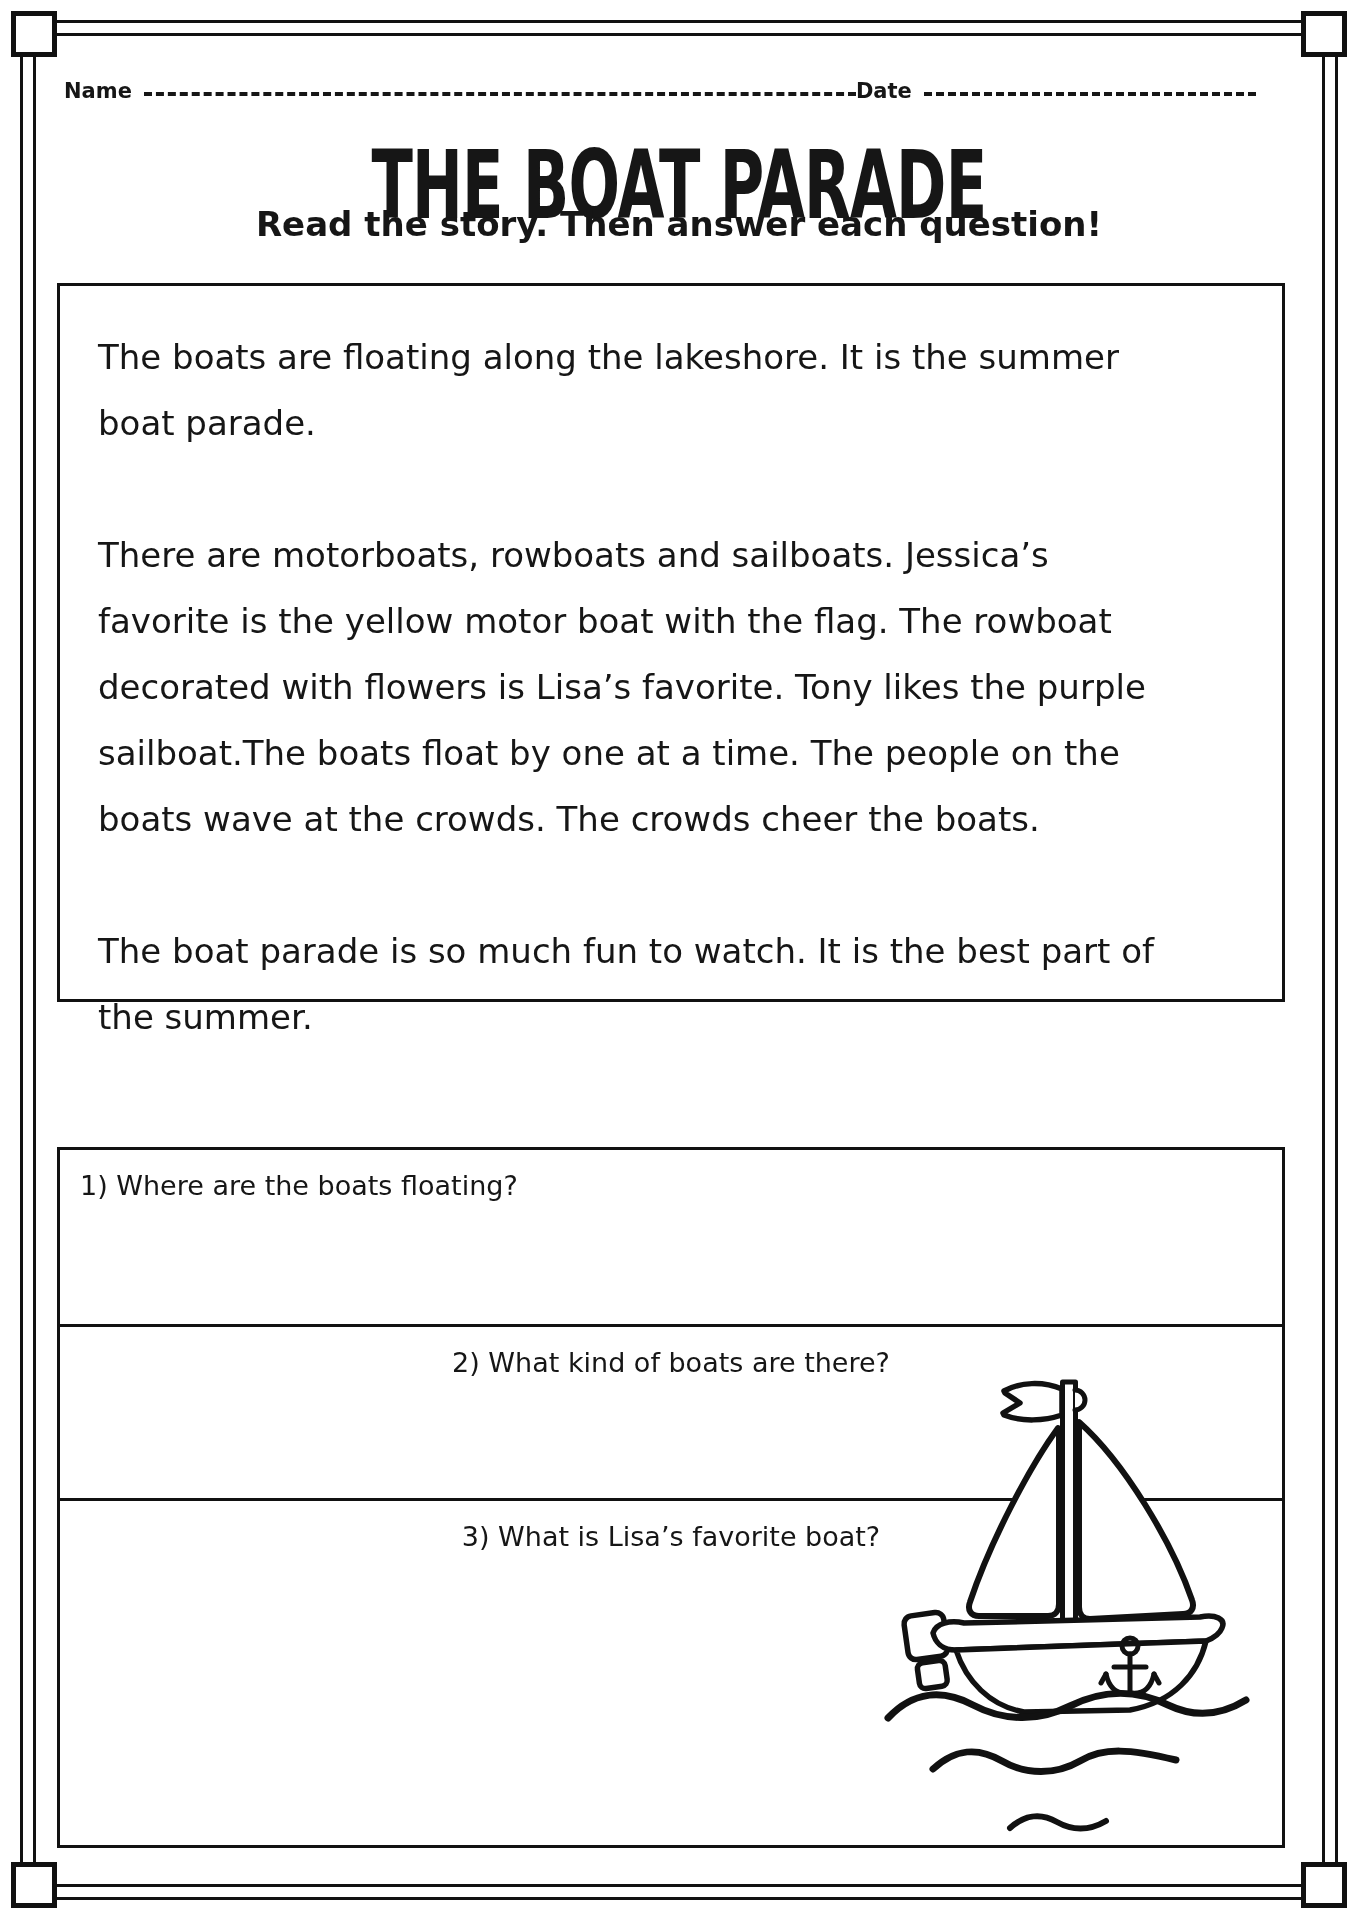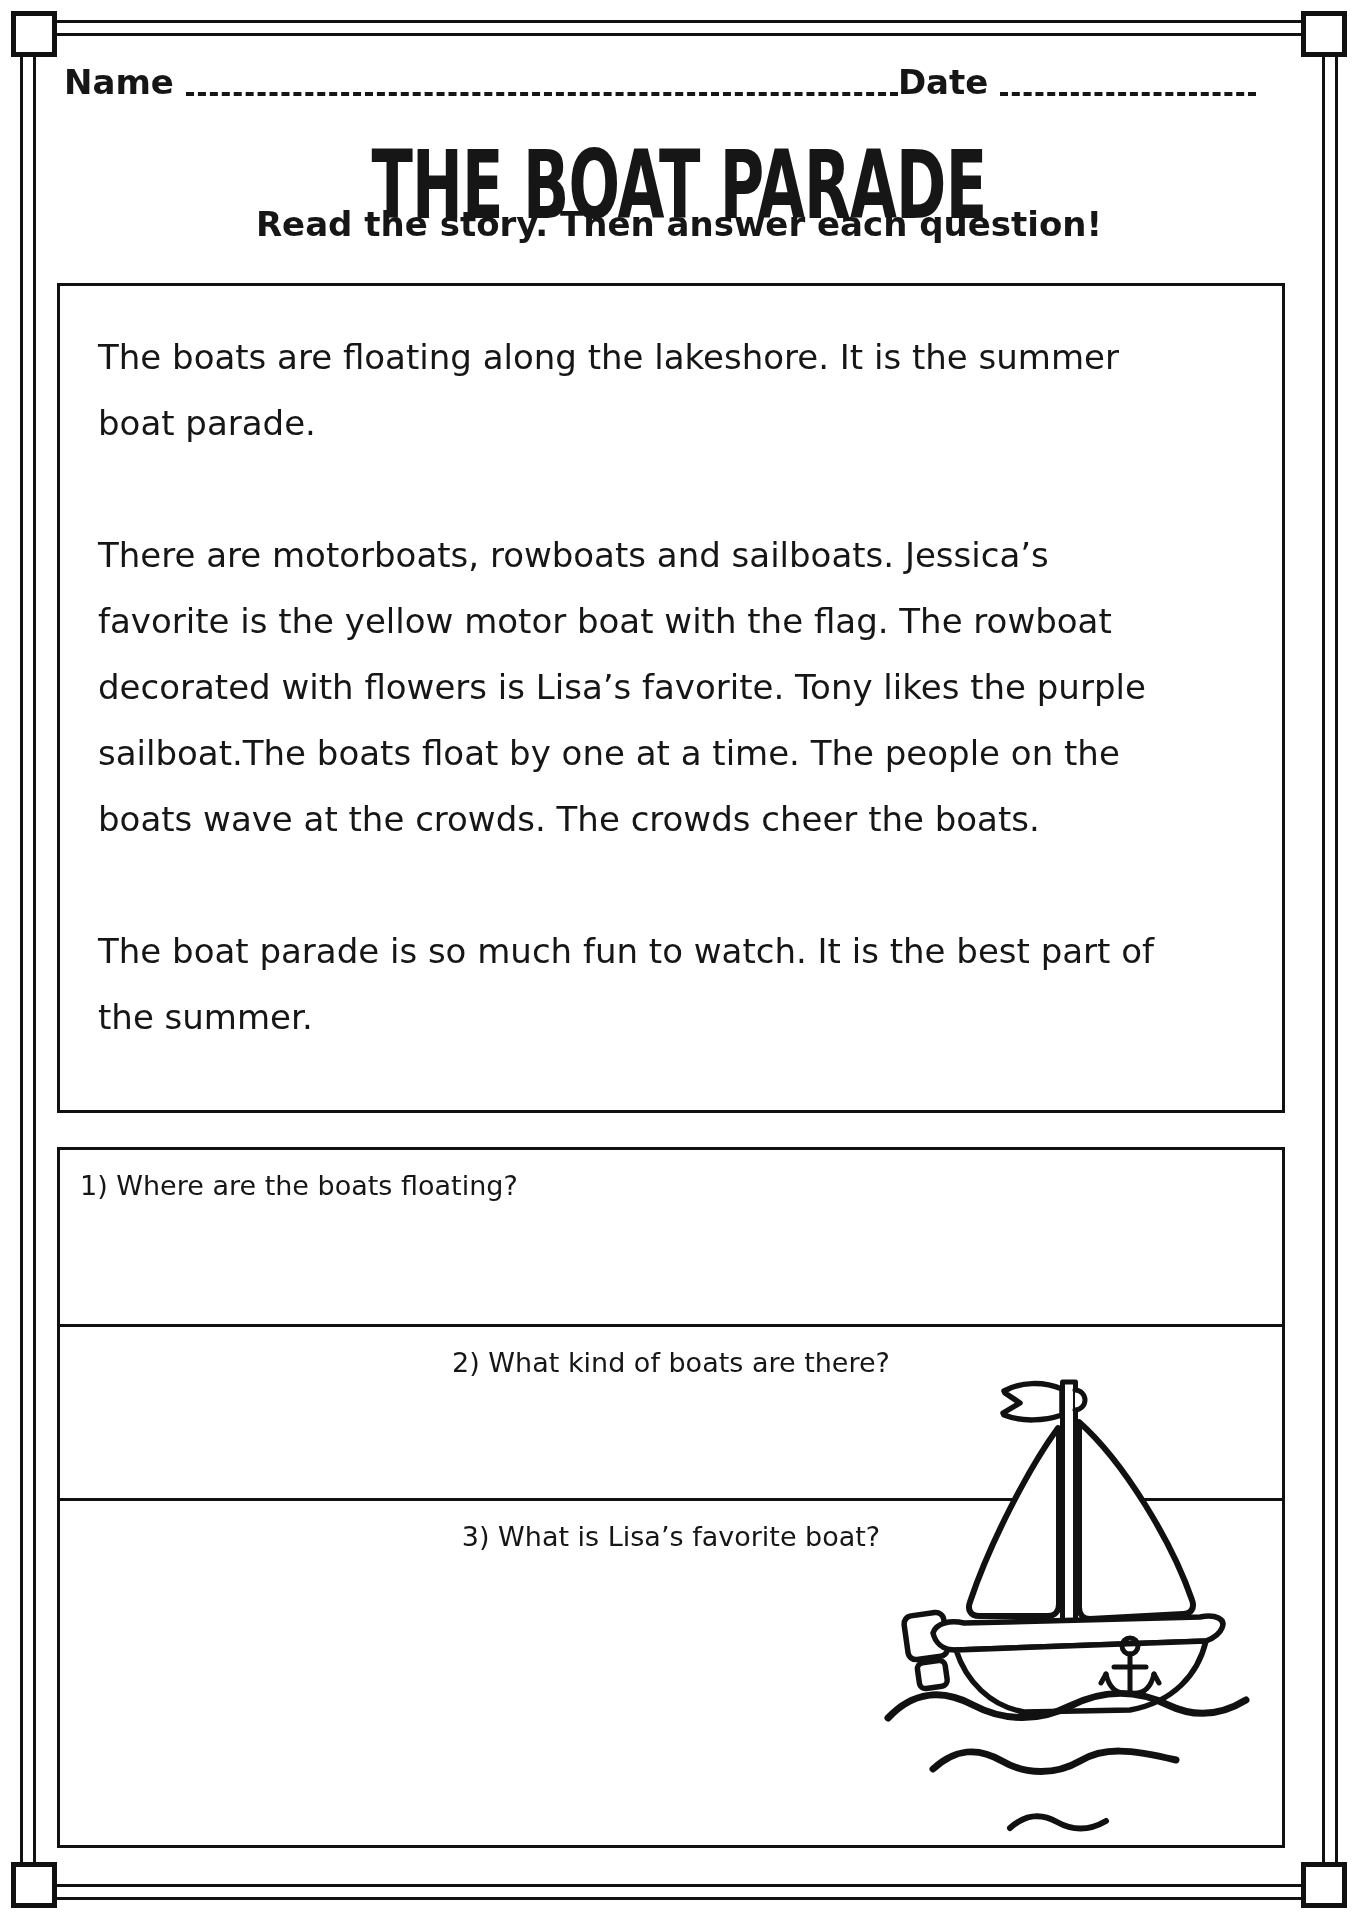--- a/index.html
+++ b/index.html
@@ -11,39 +11,39 @@
   
   .frame-outer{position:absolute; inset:20px; border:3px solid #111; z-index:1;}
   .frame-inner{position:absolute; inset:33px; border:3px solid #111; z-index:1;}
   .corner{position:absolute; width:36px; height:36px; border:5px solid #111; background:#fff; z-index:3;}
   .corner.tl{left:11px; top:11px;} .corner.tr{right:11px; top:11px;}
   .corner.bl{left:11px; bottom:12px;} .corner.br{right:11px; bottom:12px;}
 
   
   .name-row{
     position:absolute; left:64px; right:102px; top:62px; z-index:4;
-    display:flex; font-size:34px; font-weight:600;
+    display:flex; align-items:flex-end; font-size:21px; font-weight:600;
   }
   .dash{border-bottom:4px dashed #161616; margin:0 0 7px 12px; height:30px;}
   .name-line{width:712px;}
   .date-label{}
   .date-line{flex:1;}
 
   
   .title-wrap{position:absolute; left:0; top:114px; width:100%; text-align:center; z-index:4;margin-top:16px;}
   .title-text{
     display:inline-block; font-size:74px; font-weight:700; letter-spacing:-1px;
     transform:scale(0.82,1.28); transform-origin:50% 0; white-space:nowrap;
   }
   .subtitle{position:absolute; left:0; top:204px; width:100%; text-align:center;
     font-size:34px; font-weight:700; z-index:4;}
 
   
   .story-box{
-    position:absolute; left:57px; top:283px; width:1228px; height:830px;
+    position:absolute; left:57px; top:283px; width:1228px; height:719px;
     border:3px solid #111; box-sizing:border-box; z-index:2;
     padding:38px 95px 0 38px; font-size:34px; line-height:66px;
   }
   .story-box p{margin:0 0 66px 0;}
 
   
   .questions-box{
     position:absolute; left:57px; top:1147px; width:1228px; height:701px;
     border:3px solid #111; box-sizing:border-box; z-index:2;
     display:grid; grid-template-rows:repeat(4,1fr);

